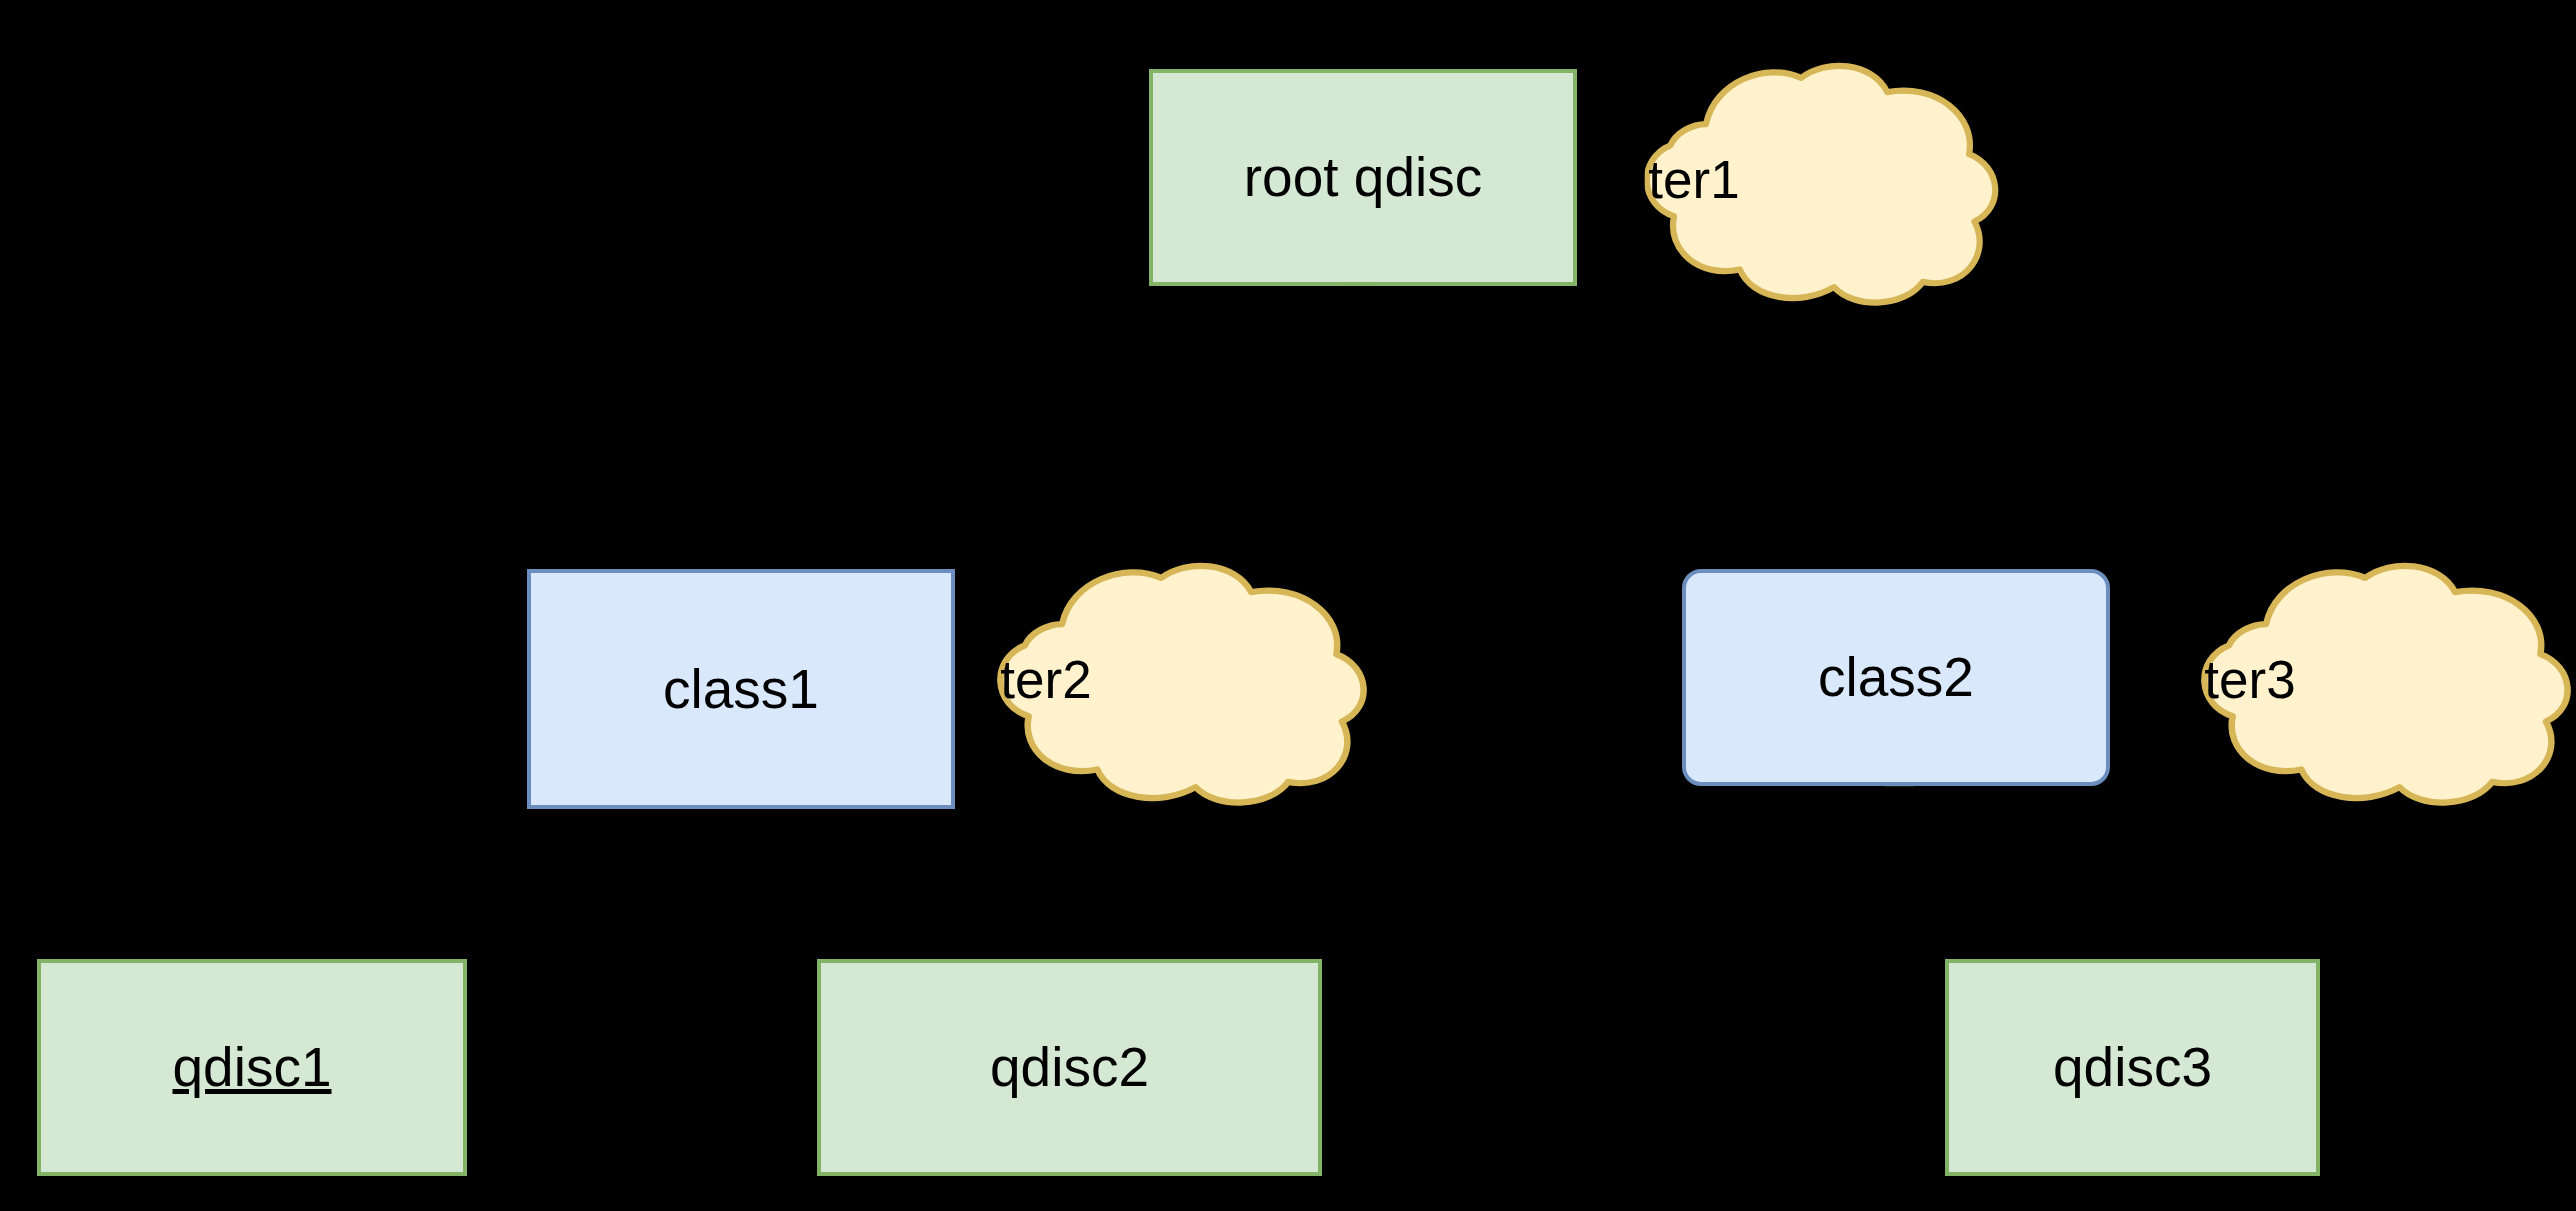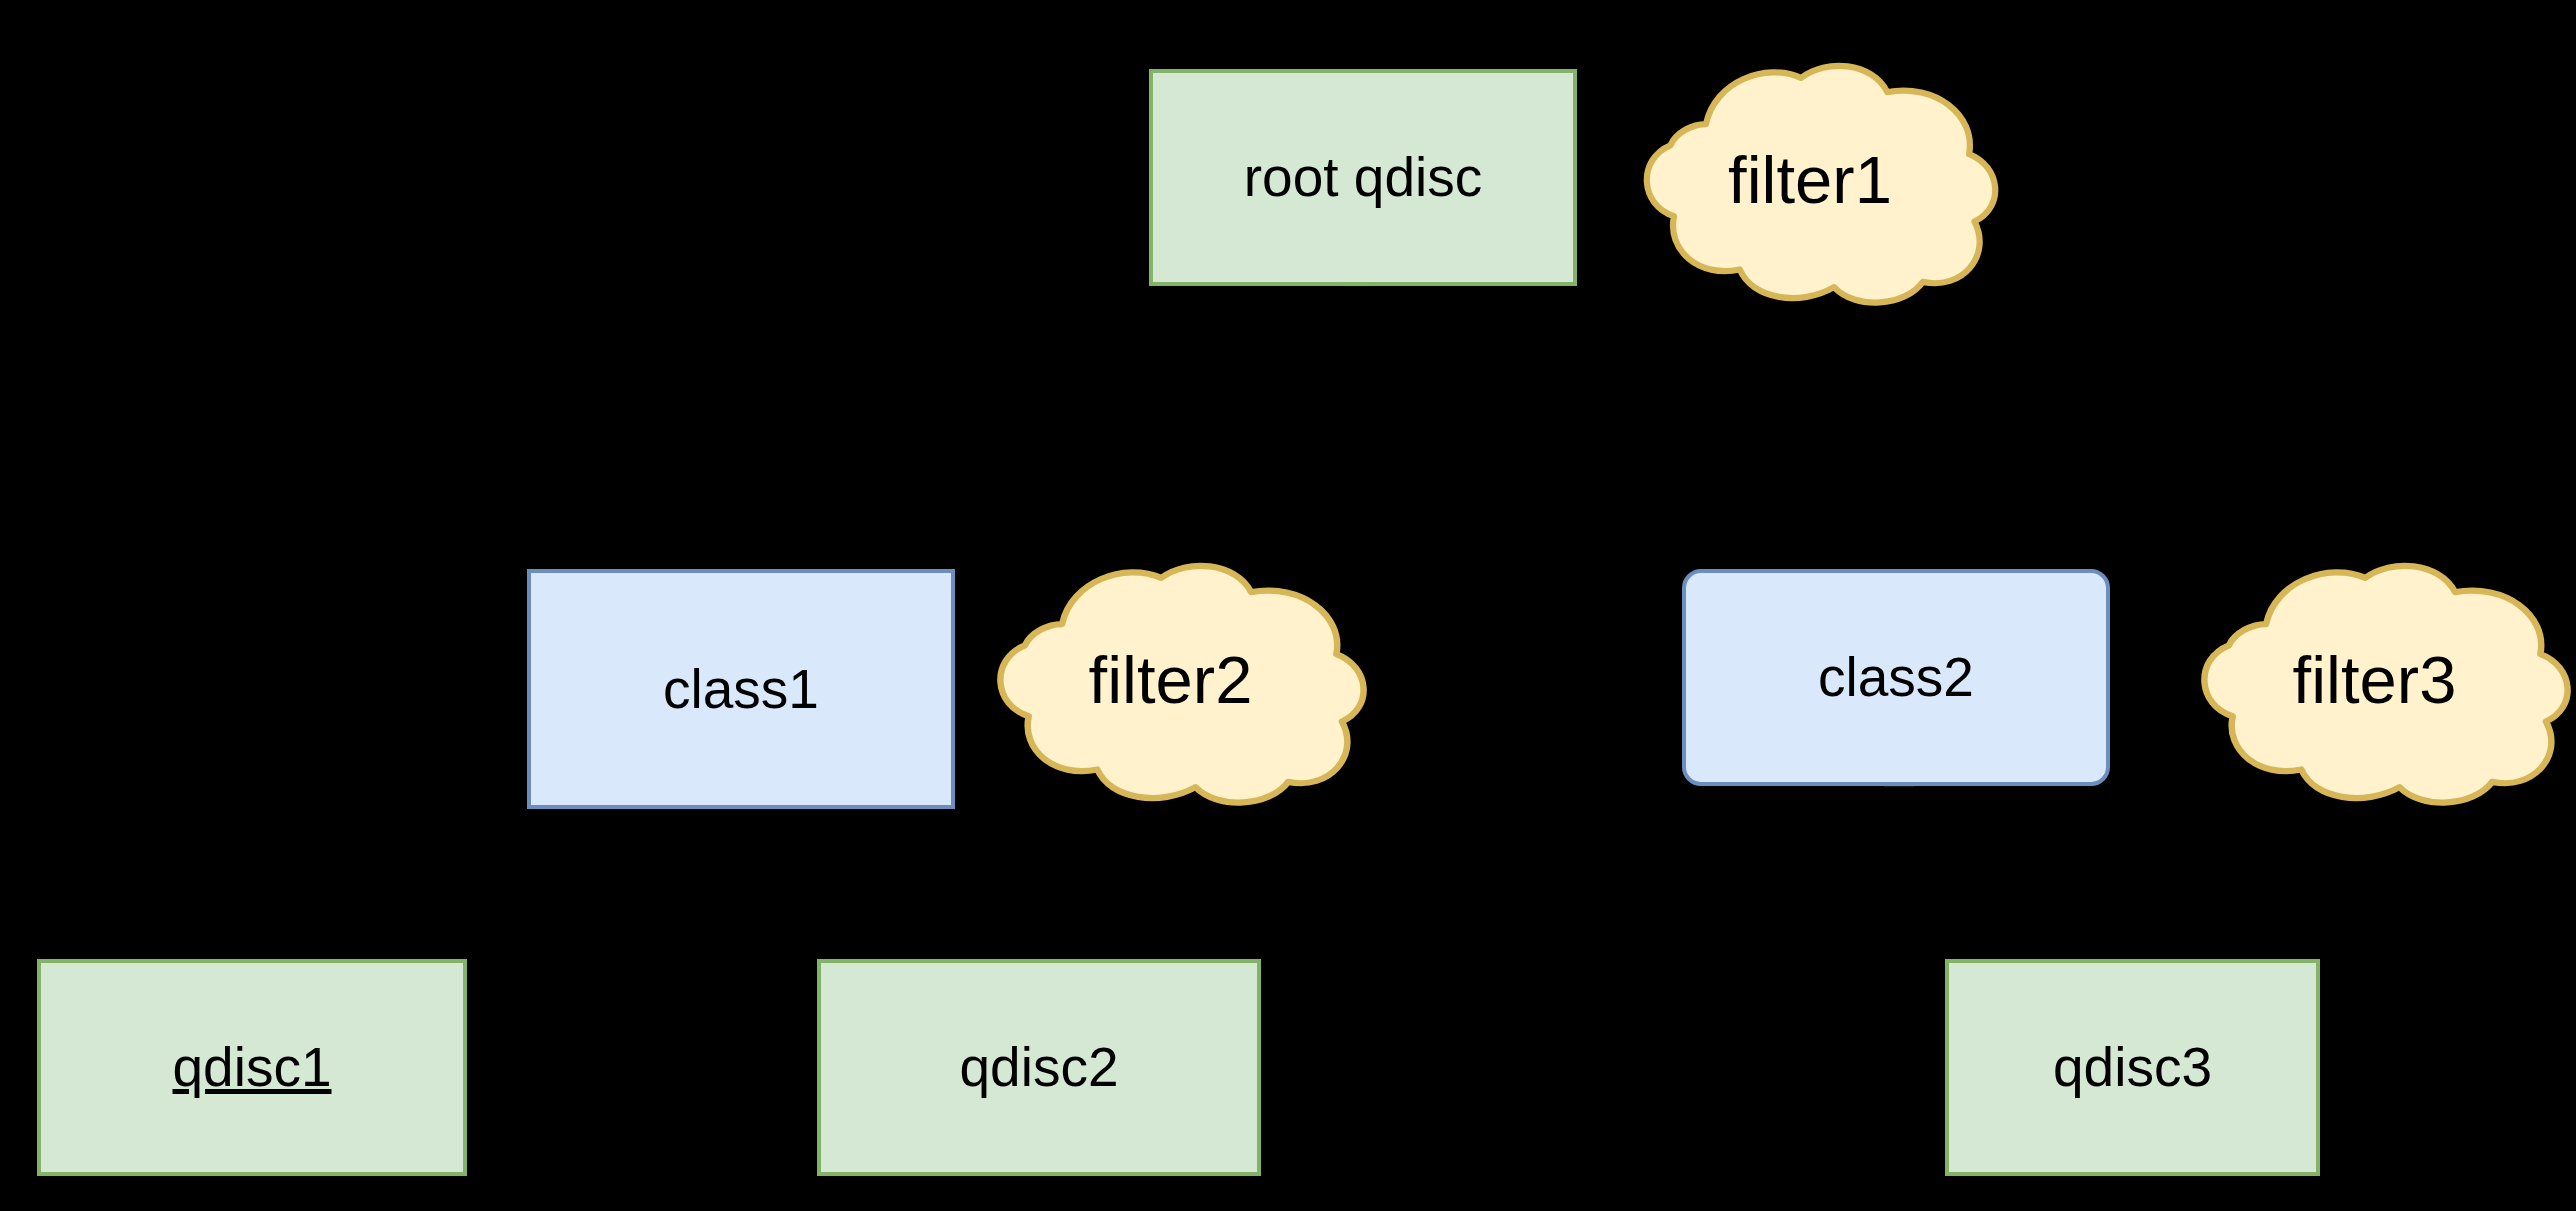--- a/index.html
+++ b/index.html
@@ -52,23 +52,23 @@
     display: block;
     width: 100%;
     height: 100%;
   }
   .cloud .cloud-label {
     position: absolute;
     left: 0;
     right: 0;
     top: 50%;
     transform: translateY(-50%);
-    text-align: center;
+    text-align: left;
     color: #000000;
-    font-size: 67px;
+    font-size: 53px;
     line-height: 1;
     white-space: nowrap;
   }
   #edges {
     position: absolute;
     left: 0;
     top: 0;
     width: 2576px;
     height: 1212px;
     pointer-events: none;
@@ -162,21 +162,21 @@
                C 34 180, 30 128, 68 112
                C 74 98, 92 88, 108 88 Z" fill="#fff2cc" stroke="#d6b656" stroke-width="7" stroke-linejoin="round"></path>
     </svg>
     <span class="cloud-label">filter3</span>
   </div>
 
   <div class="node box green" style="left:37px; top:959px; width:430px; height:217px;text-decoration:underline;">
     <span class="node-label">qdisc1</span>
   </div>
 
-  <div class="node box green" style="left:817px; top:959px; width:444px; height:217px;">
+  <div class="node box green" style="left:817px; top:959px; width:505px; height:217px;">
     <span class="node-label">qdisc2</span>
   </div>
 
   <div class="node box green" style="left:1945px; top:959px; width:375px; height:217px;">
     <span class="node-label">qdisc3</span>
   </div>
 
 </div>
 
 

